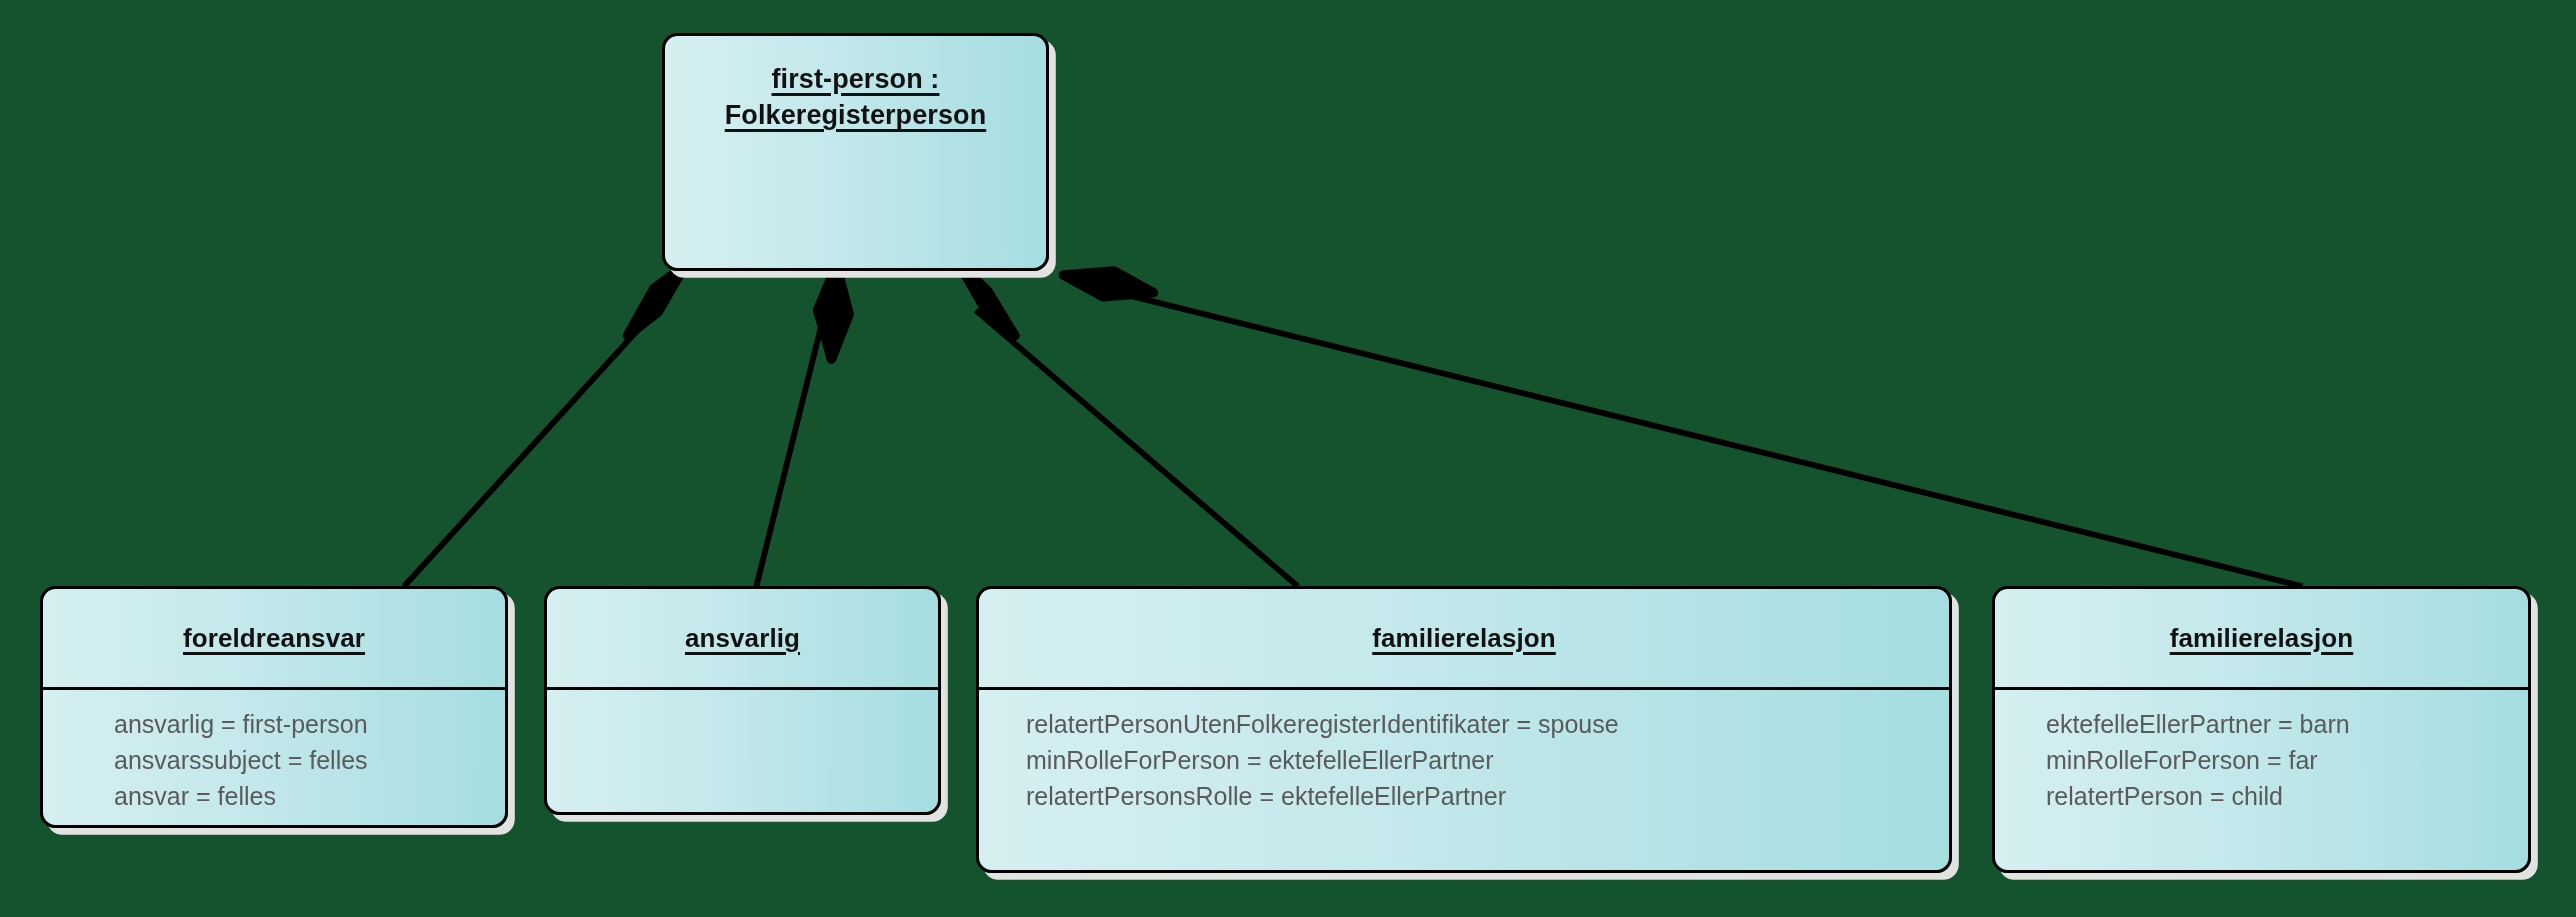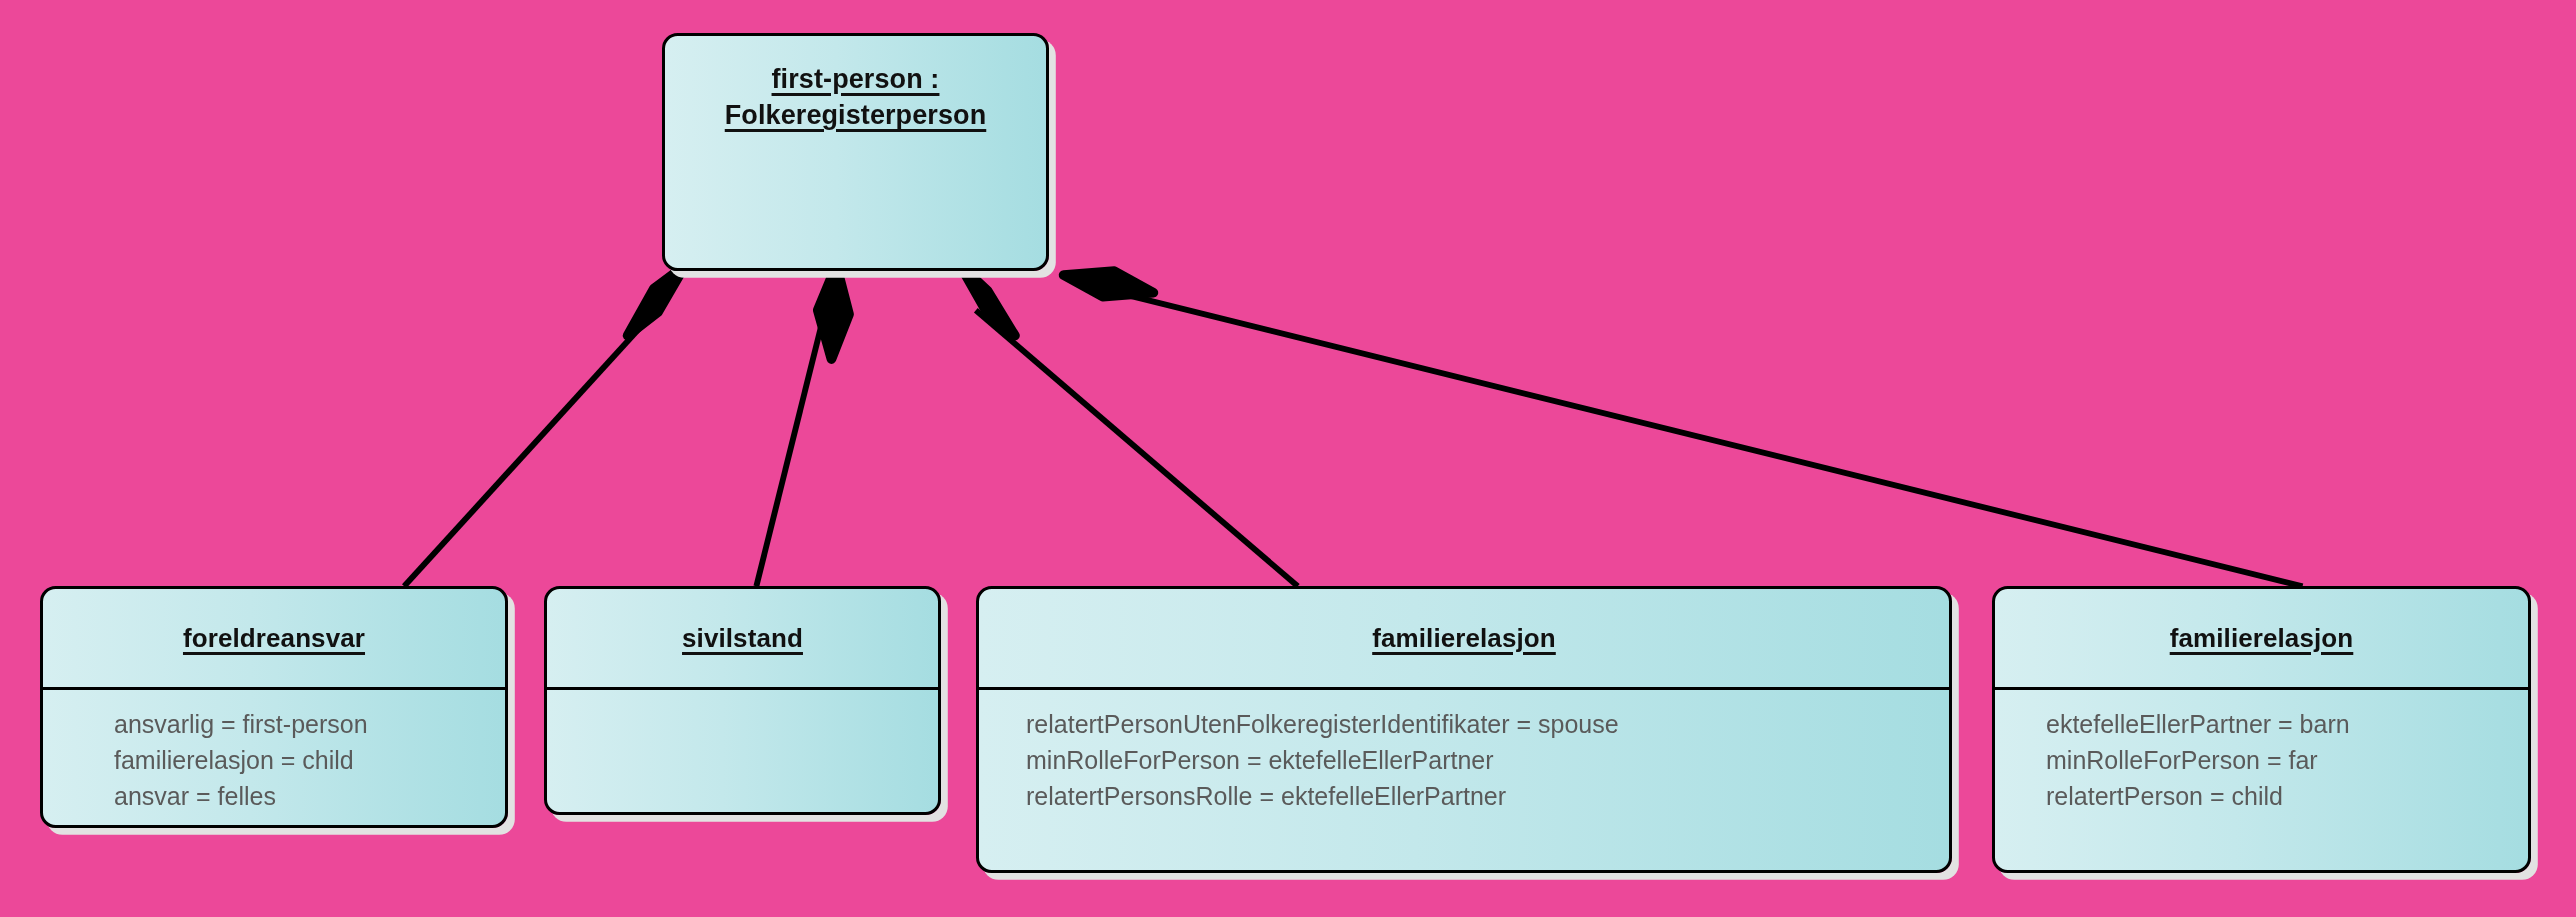--- a/index.html
+++ b/index.html
@@ -7,21 +7,21 @@
     padding: 0;
     background: #ffffff;
   }
   body {
     font-family: "Liberation Sans", sans-serif;
   }
   #canvas {
     position: relative;
     width: 2576px;
     height: 917px;
-    background: #ec4899;
+    background: #14532d;
     overflow: hidden;
   }
   #edge-layer {
     position: absolute;
     left: 0;
     top: 0;
     width: 2576px;
     height: 917px;
   }
   .uml-node {
@@ -108,28 +108,28 @@
       <div class="node-title two-line">Folkeregisterperson</div>
     </div>
   </div>
 
   <div class="uml-node" style="left:40px; top:586px; width:468px; height:242px;">
     <div class="node-title-band has-divider" style="height:101px;">
       <div class="node-title">foreldreansvar</div>
     </div>
     <div class="node-attrs attrs-left" style="padding-left:35px;margin-left:36px;">
       <div class="attr-line">ansvarlig = first-person</div>
-      <div class="attr-line">familierelasjon = child</div>
+      <div class="attr-line">ansvarssubject = felles</div>
       <div class="attr-line">ansvar = felles</div>
     </div>
   </div>
 
   <div class="uml-node" style="left:544px; top:586px; width:397px; height:229px;">
     <div class="node-title-band has-divider" style="height:101px;">
-      <div class="node-title">sivilstand</div>
+      <div class="node-title">ansvarlig</div>
     </div>
   </div>
 
   <div class="uml-node" style="left:976px; top:586px; width:976px; height:287px;">
     <div class="node-title-band has-divider" style="height:101px;">
       <div class="node-title">familierelasjon</div>
     </div>
     <div class="node-attrs attrs-left" style="padding-left:47px;text-align:right;">
       <div class="attr-line">relatertPersonUtenFolkeregisterIdentifikater = spouse</div>
       <div class="attr-line">minRolleForPerson = ektefelleEllerPartner</div>

